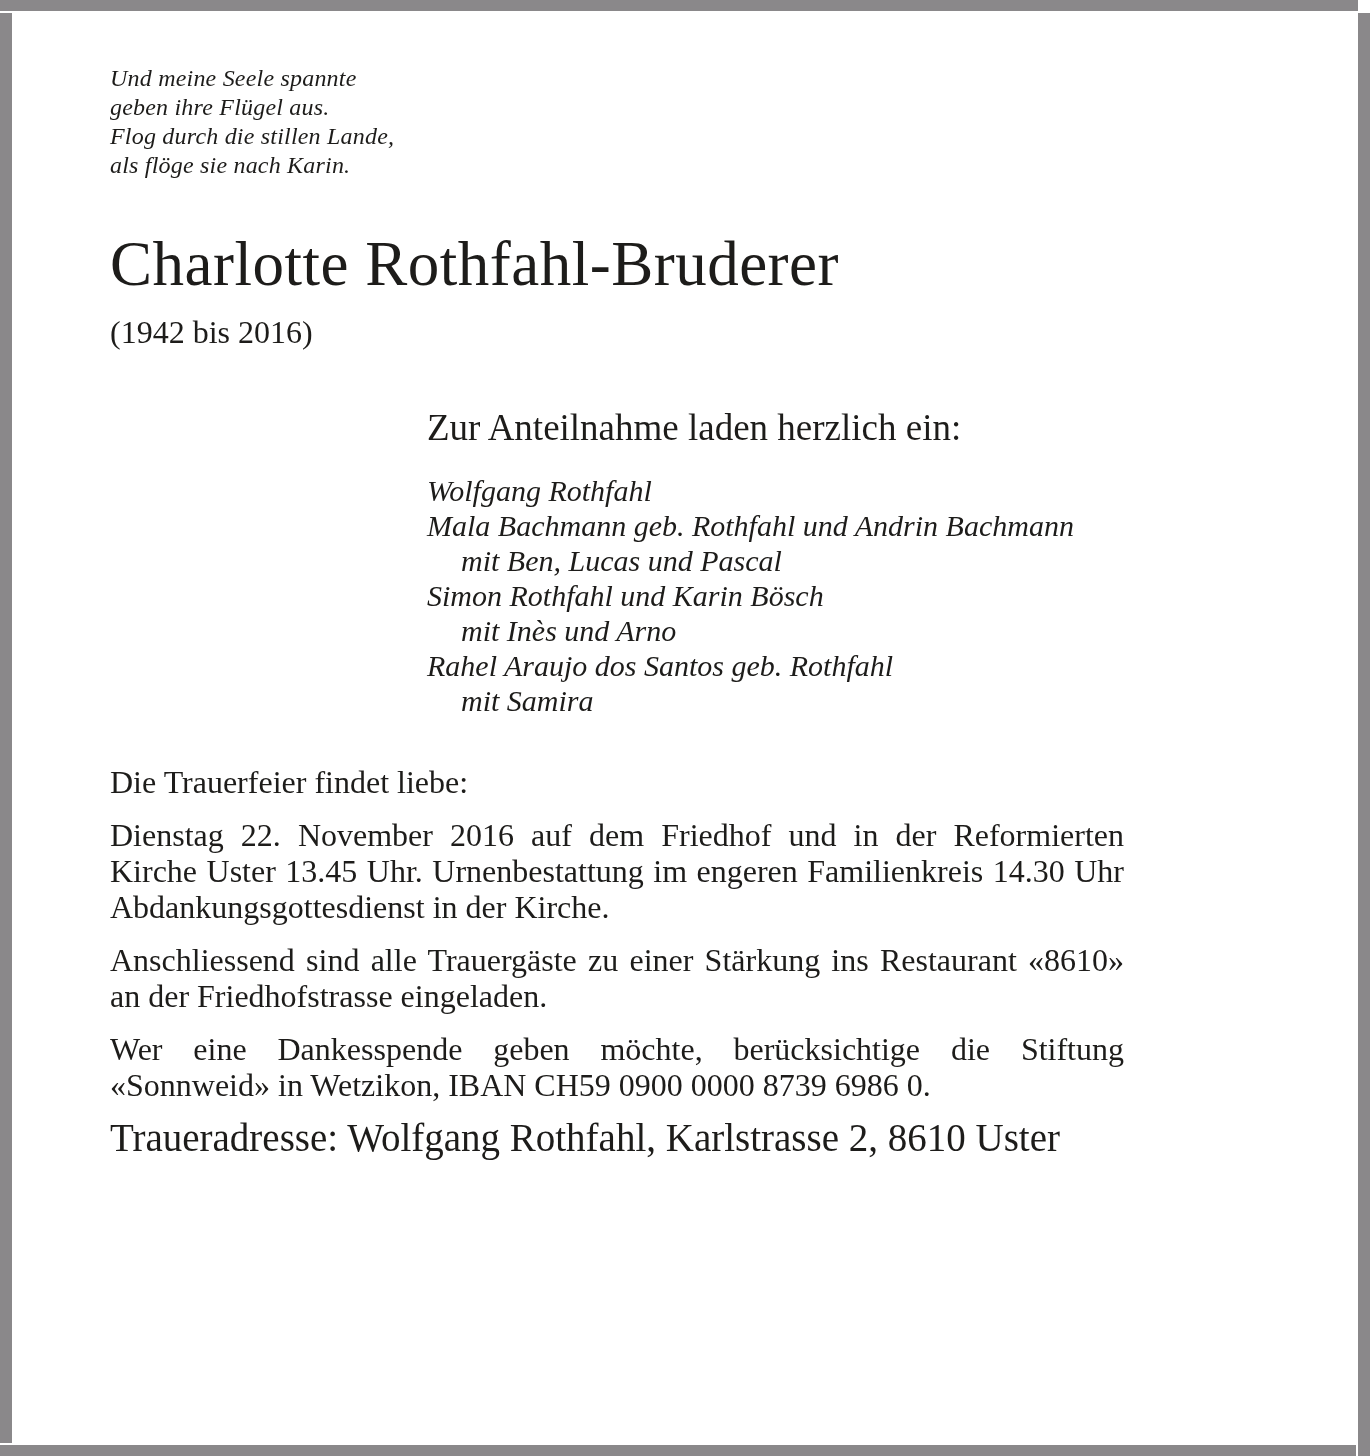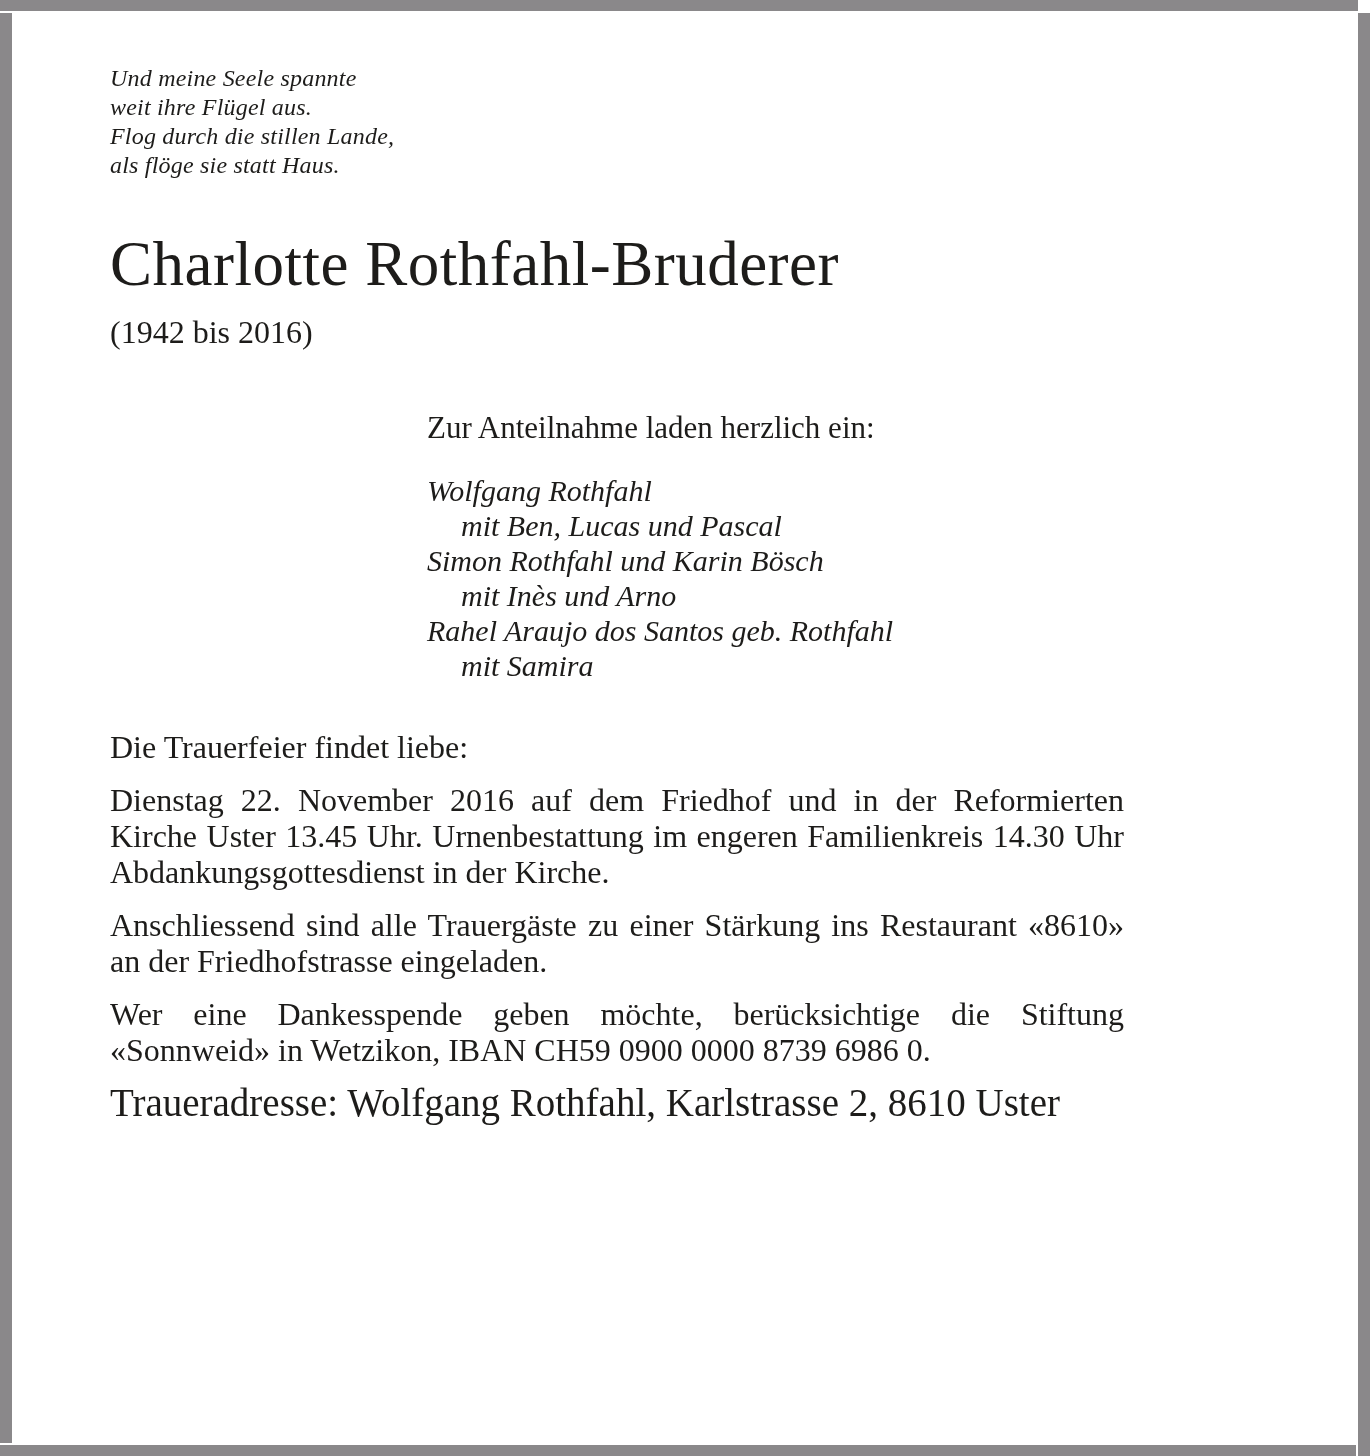--- a/index.html
+++ b/index.html
@@ -53,21 +53,21 @@
   .life-years {
     margin-top: 10px;
     font-size: 32px;
     line-height: 36px;
     text-align: left;
   }
 
   .invitation-heading {
     margin-top: 60px;
     margin-left: 317px;
-    font-size: 31px;
+    font-size: 37px;
     line-height: 36px;
   }
 
   .mourners {
     margin-top: 27px;
     margin-left: 317px;
     list-style: none;
     font-style: italic;
     font-size: 30px;
     line-height: 35px;
@@ -99,34 +99,35 @@
 
 <div class="frame-top"></div>
 <div class="frame-left"></div>
 <div class="frame-right"></div>
 <div class="frame-bottom"></div>
 
 <div class="content">
 
   <div class="poem">
     <div>Und meine Seele spannte</div>
-    <div>weit ihre Flügel aus.</div>
+    <div>geben ihre Flügel aus.</div>
     <div>Flog durch die stillen Lande,</div>
-    <div>als flöge sie statt Haus.</div>
+    <div>als flöge sie nach Karin.</div>
   </div>
 
 
   <h1 class="deceased-name">Charlotte Rothfahl-Bruderer</h1>
 
   <div class="life-years">(1942 bis 2016)</div>
 
   <div class="invitation-heading">Zur Anteilnahme laden herzlich ein:</div>
 
   <ul class="mourners">
     <li>Wolfgang Rothfahl</li>
+    <li>Mala Bachmann geb. Rothfahl und Andrin Bachmann</li>
     <li class="indent">mit Ben, Lucas und Pascal</li>
     <li>Simon Rothfahl und Karin Bösch</li>
     <li class="indent">mit Inès und Arno</li>
     <li>Rahel Araujo dos Santos geb. Rothfahl</li>
     <li class="indent">mit Samira</li>
   </ul>
 
   <div class="funeral-heading">Die Trauerfeier findet liebe:</div>
 
   <p class="para">Dienstag 22. November 2016 auf dem Friedhof und in der Reformierten Kirche Uster 13.45 Uhr. Urnenbestattung im engeren Familienkreis 14.30 Uhr Abdankungsgottesdienst in der Kirche.</p>

